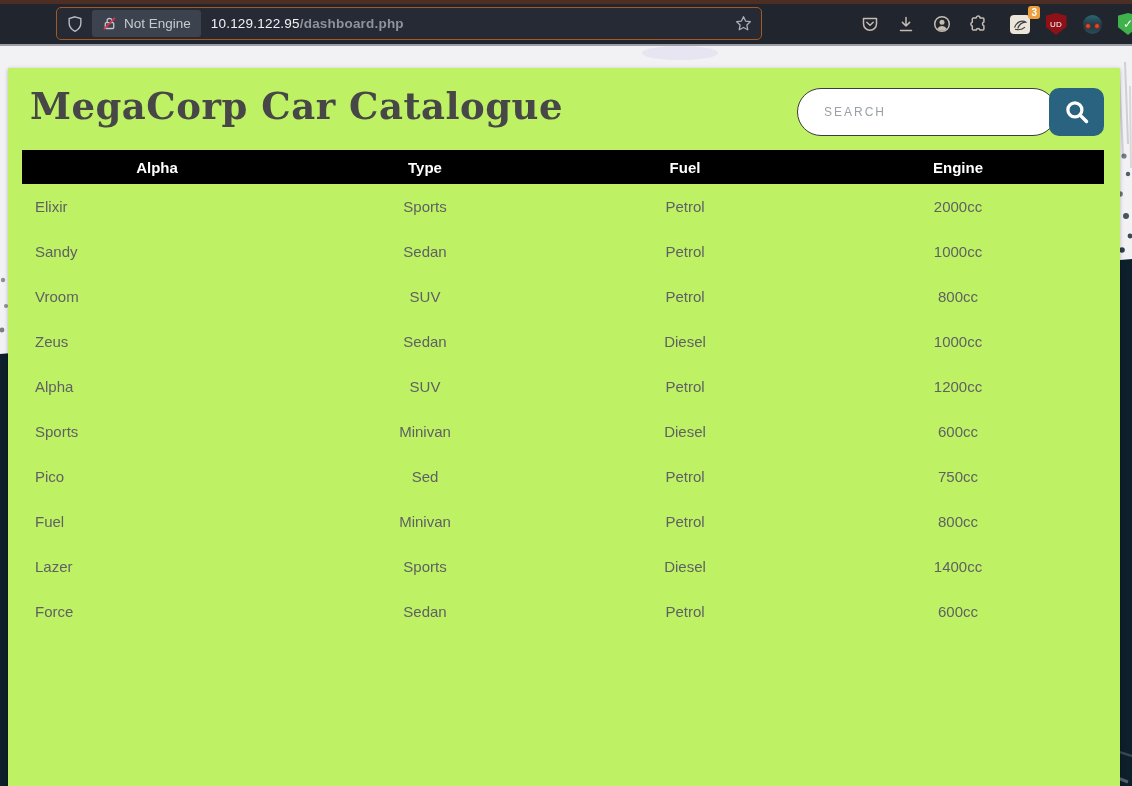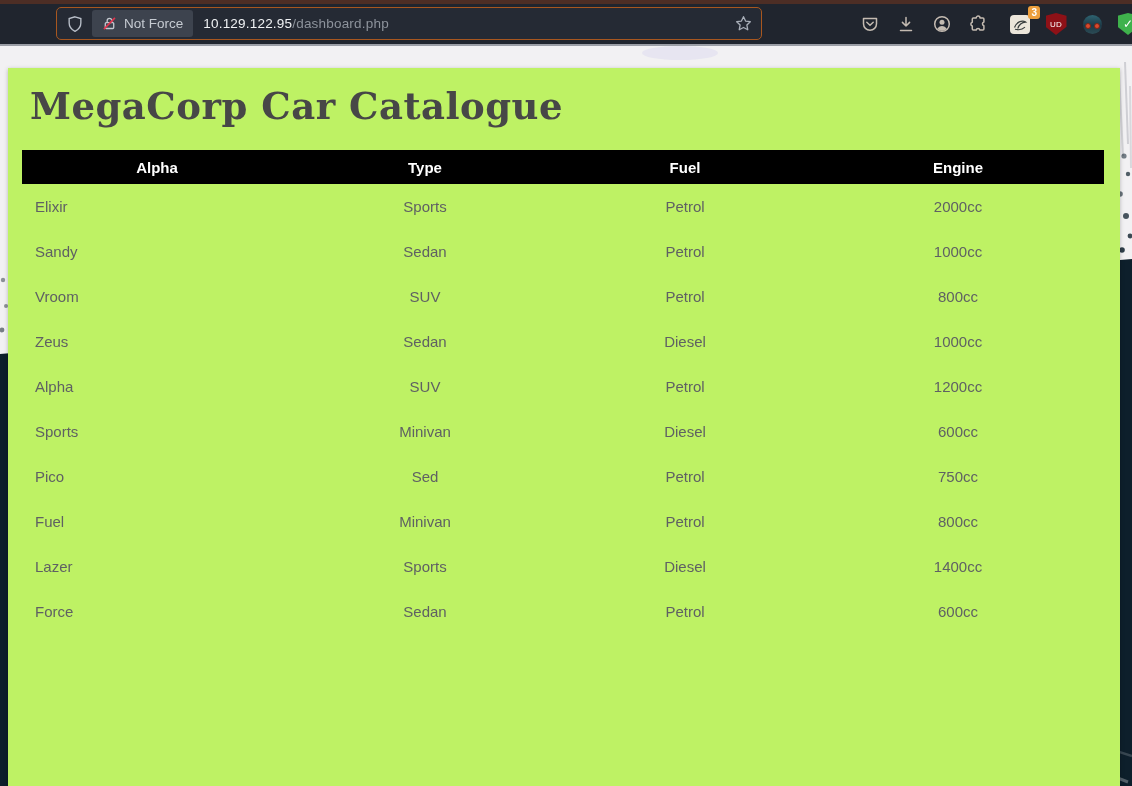--- a/index.html
+++ b/index.html
@@ -13,21 +13,21 @@
              background:#20252e; z-index:30; overflow:hidden; }
   .urlbox { position:absolute; left:56px; top:3px; width:706px; height:33px;
             border:1px solid #a8571f; border-radius:5px; background:#252a34;
             display:flex; align-items:center; }
   .urlbox .shield { margin-left:9px; display:flex; }
   .sec-chip { margin-left:8px; height:27px; background:#3d434e; border-radius:3px;
               display:flex; align-items:center; gap:7px; padding:0 10px; }
   .sec-chip span { color:#c6cbd2; font-size:13.5px; }
   .url-text { margin-left:10px; font-size:13.5px; letter-spacing:.2px; white-space:nowrap; }
   .url-host { color:#f0f2f4; }
-  .url-path { color:#8d939c; }
+  .url-path { color:#8d939c;font-weight:bold; }
   .star { margin-left:auto; margin-right:9px; display:flex; }
 
   .tb-icons { position:absolute; left:852px; top:0; height:40px;
               display:flex; align-items:center; }
   .tb-icon { width:36px; height:40px; display:flex; align-items:center;
              justify-content:center; position:relative; }
   .ext-gap { width:6px; }
   .sketch { width:20px; height:19px; background:#ece6da; border-radius:4px;
             position:relative; display:flex; align-items:center; justify-content:center; }
   .badge { position:absolute; top:2px; right:-2px; background:#ee9f3d; color:#fff;
@@ -83,21 +83,21 @@
       <svg width="18" height="18" viewBox="0 0 20 20">
           <path d="M10 2l6.5 2v4.8c0 4.6-2.8 7.4-6.5 9.3-3.7-1.9-6.5-4.7-6.5-9.3V4z" fill="none" stroke="#b9bfc9" stroke-width="1.5"></path>
         </svg>
     </span>
     <span class="sec-chip">
       <svg width="15" height="15" viewBox="0 0 16 16">
         <rect x="3.5" y="7" width="9" height="6.3" rx="1" fill="none" stroke="#c3c8cf" stroke-width="1.4"></rect>
         <path d="M5.5 7V5a2.5 2.5 0 015 0v2" fill="none" stroke="#c3c8cf" stroke-width="1.4"></path>
         <line x1="2" y1="14" x2="13.8" y2="2" stroke="#e2344d" stroke-width="1.7"></line>
       </svg>
-      <span>Not Force</span>
+      <span>Not Engine</span>
     </span>
     <span class="url-text"><span class="url-host">10.129.122.95</span><span class="url-path">/dashboard.php</span></span>
     <span class="star">
       <svg width="17" height="17" viewBox="0 0 18 18">
           <path d="M9 1.8l2.2 4.6 5 .7-3.6 3.5.9 5-4.5-2.4-4.5 2.4.9-5L1.8 7.1l5-.7z" fill="none" stroke="#a8aeb8" stroke-width="1.4" stroke-linejoin="round"></path>
         </svg>
     </span>
   </div>
 
   <div class="tb-icons">
@@ -175,20 +175,29 @@
   <path d="M893 614 Q1000 690 1128 738" fill="none" stroke="#d7dadd" stroke-width="3" opacity="0.35"></path>
   <path d="M910 614 Q1020 678 1132 712" fill="none" stroke="#ccd0d4" stroke-width="2.5" opacity="0.22"></path>
   <line x1="858" y1="616" x2="880" y2="640" stroke="#c4c9cd" stroke-width="2" opacity="0.3"></line>
   <line x1="918" y1="618" x2="944" y2="644" stroke="#c4c9cd" stroke-width="2" opacity="0.25"></line>
 </svg>
 
 <div class="card">
 
   <div class="page-title">MegaCorp Car Catalogue</div>
 
+  <div class="search-wrap">
+    <input class="search-input" type="text" placeholder="SEARCH" style="">
+    <button class="search-btn">
+      <svg width="30" height="30" viewBox="0 0 24 24">
+        <circle cx="10.3" cy="10.3" r="5.6" fill="none" stroke="#ffffff" stroke-width="2.6"></circle>
+        <line x1="14.7" y1="14.7" x2="19.6" y2="19.6" stroke="#ffffff" stroke-width="2.8" stroke-linecap="round"></line>
+      </svg>
+    </button>
+  </div>
 
   <table class="cars">
     <colgroup>
         <col style="width:270px">
         <col style="width:266px">
         <col style="width:254px">
         <col style="width:292px">
       </colgroup>
     <thead>
       <tr>

